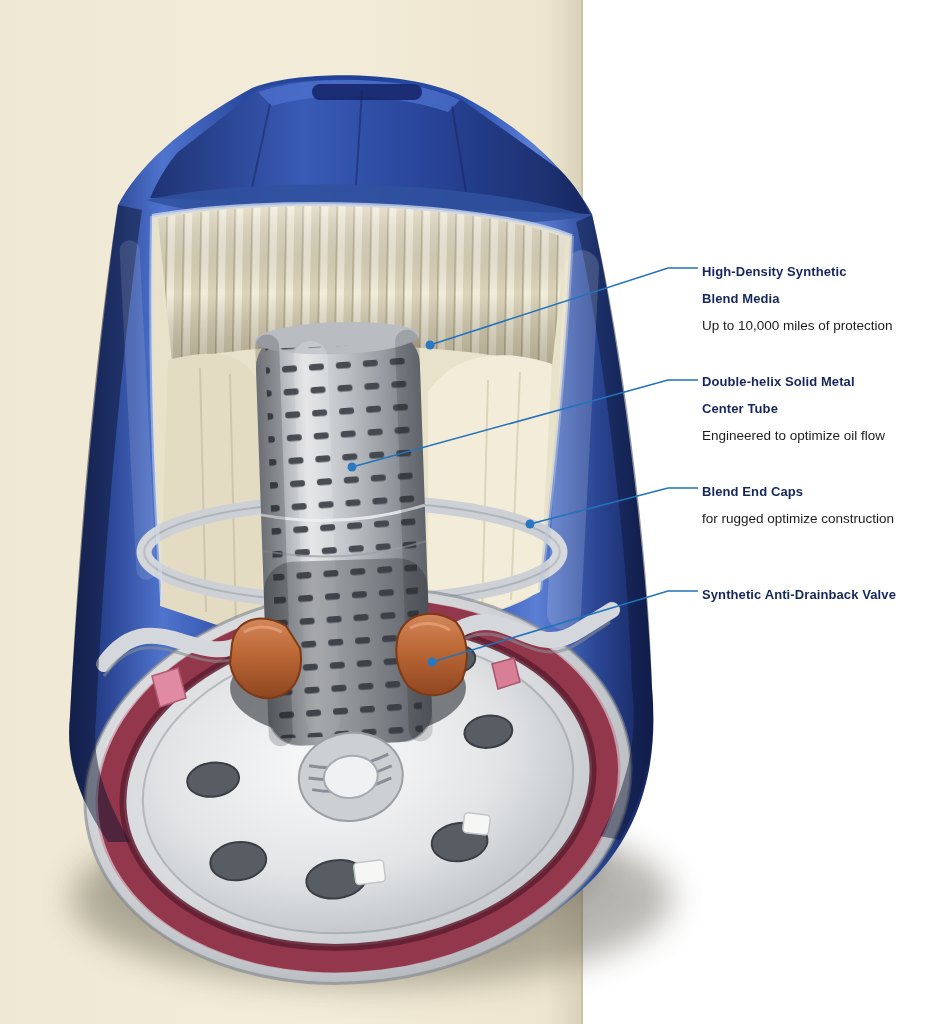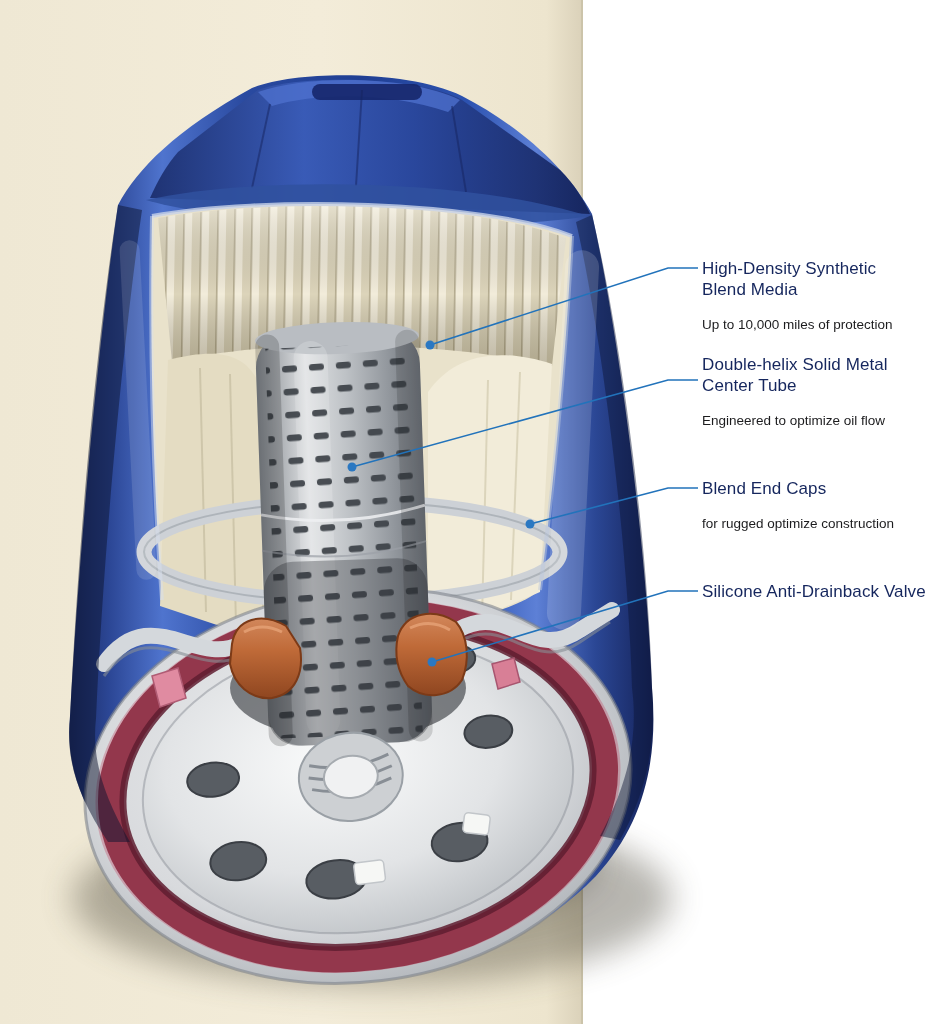--- a/index.html
+++ b/index.html
@@ -23,35 +23,35 @@
     position: absolute;
     left: 0; top: 0;
     width: 949px; height: 1024px;
   }
   .callout {
     position: absolute;
     left: 702px;
     width: 240px;
   }
   .callout-title {
-    font-size: 17px;
-    font-weight: normal;
+    font-size: 13px;
+    font-weight: bold;
     color: #15265d;
-    line-height: 21px;
+    line-height: 27px;
     letter-spacing: 0.1px;
     white-space: pre-line;
   }
   .callout-sub {
     font-size: 13.5px;
     color: #1c1c1e;
     line-height: 17px;
-    margin-top: 16px;
+    margin-top: 5px;
   }
   .c1 { top: 258px; }
-  .c2 { top: 354px; }
+  .c2 { top: 368px; }
   .c3 { top: 478px; }
   .c4 { top: 581px; }
 </style>
 </head>
 <body>
 
 <div class="stage">
 
   <div class="cream-panel"></div>
 
@@ -236,16 +236,16 @@
 Center Tube</div>
     <div class="callout-sub">Engineered to optimize oil flow</div>
   </div>
 
   <div class="callout c3">
     <div class="callout-title">Blend End Caps</div>
     <div class="callout-sub">for rugged optimize construction</div>
   </div>
 
   <div class="callout c4">
-    <div class="callout-title">Silicone Anti-Drainback Valve</div>
+    <div class="callout-title">Synthetic Anti-Drainback Valve</div>
   </div>
 
 </div>
 
 </body></html>

